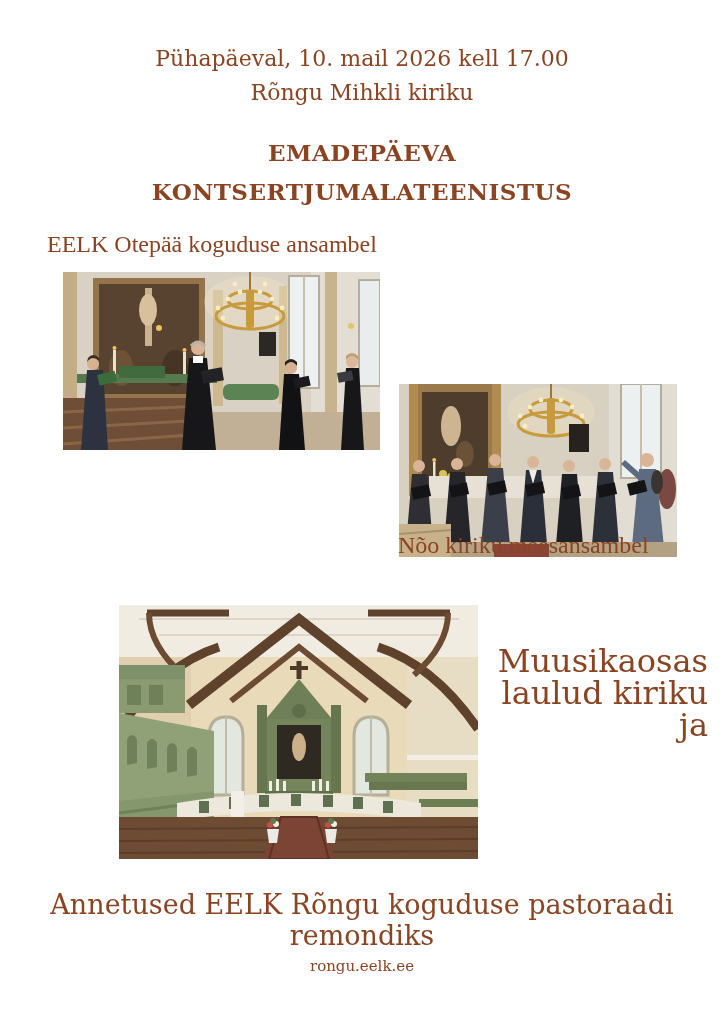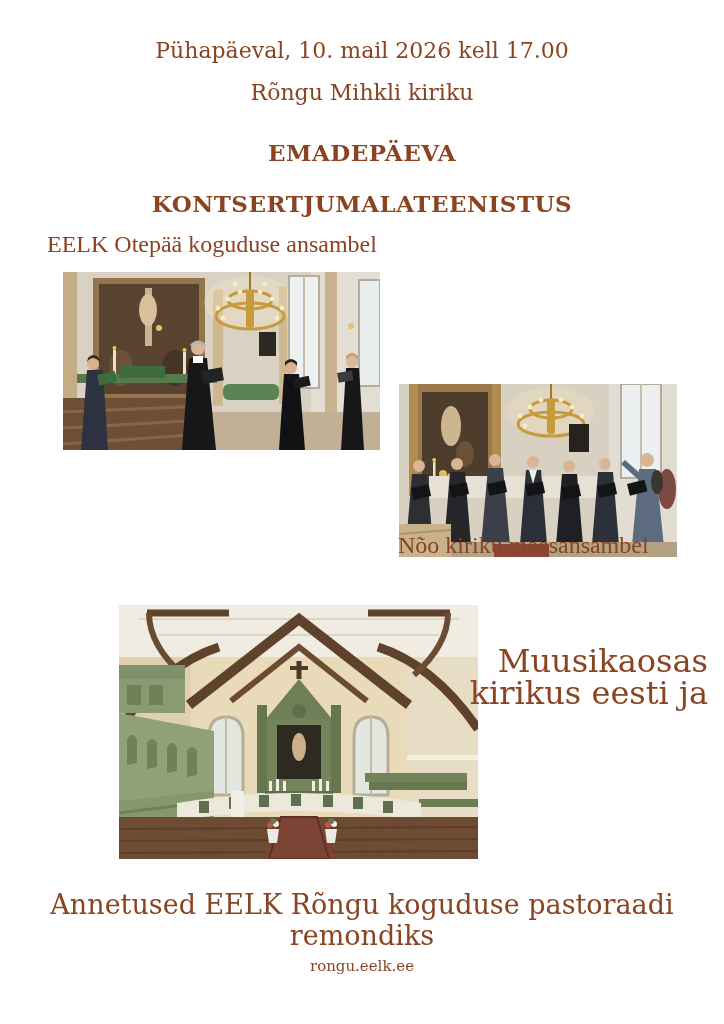--- a/index.html
+++ b/index.html
@@ -16,25 +16,25 @@
   .caption{font-size:24px;font-family:Liberation Serif, serif;}
   .photo{display:block;}
   .photo svg{display:block;}
   .music-note{font-size:32px;line-height:32px;text-align:right;}
   .donation{font-size:27px;}
   .website{font-size:15px;margin-top:16px;}
 </style>
 </head>
 <body style="--accent: #8a4422; background: rgb(255, 255, 255);">
 
-<div class="abs centered header-line" style="top:36px">Pühapäeval, 10. mail 2026 kell 17.00</div>
+<div class="abs centered header-line" style="top:44px">Pühapäeval, 10. mail 2026 kell 17.00</div>
 <div class="abs centered header-line" style="top:78px">Rõngu Mihkli kiriku</div>
 
 <div class="abs centered title-line" style="top:134px">EMADEPÄEVA</div>
-<div class="abs centered title-line" style="top:185px">KONTSERTJUMALATEENISTUS</div>
+<div class="abs centered title-line" style="top:173px">KONTSERTJUMALATEENISTUS</div>
 
 <div class="abs caption" style="left:47px;top:231px">EELK Otepää koguduse ansambel</div>
 
 <div class="abs photo" style="left:63px;top:272px;width:317px;height:178px">
   <svg width="317" height="178" viewBox="0 0 317 178">
     <rect width="317" height="178" fill="#d9d2c4"></rect>
     <rect x="248" width="69" height="178" fill="#e3ded3"></rect>
 
     <rect x="0" y="0" width="14" height="142" fill="#c4ad85"></rect>
     <rect x="150" y="18" width="10" height="116" fill="#cdb890"></rect>
@@ -268,17 +268,17 @@
       <circle cx="154" cy="216" r="3" fill="#5f7a4e"></circle>
     <path d="M206,224 l12,0 l-2,14 l-8,0 Z" fill="#eceae4"></path>
     <circle cx="209" cy="220" r="3" fill="#c94f44"></circle>
       <circle cx="215" cy="219" r="3" fill="#f0eee6"></circle>
       <circle cx="212" cy="216" r="3" fill="#5f7a4e"></circle>
   </svg>
 </div>
 
 <div class="abs music-note" style="left:468px;top:645px;width:240px">
   <div>Muusikaosas</div>
-  <div>kirikus eesti ja</div>
+  <div>laulud kiriku ja</div>
 </div>
 
 <div class="abs centered donation" style="top:889px">Annetused EELK Rõngu koguduse pastoraadi remondiks</div>
 <div class="abs centered website" style="top:941px">rongu.eelk.ee</div>
 
 </body></html>

